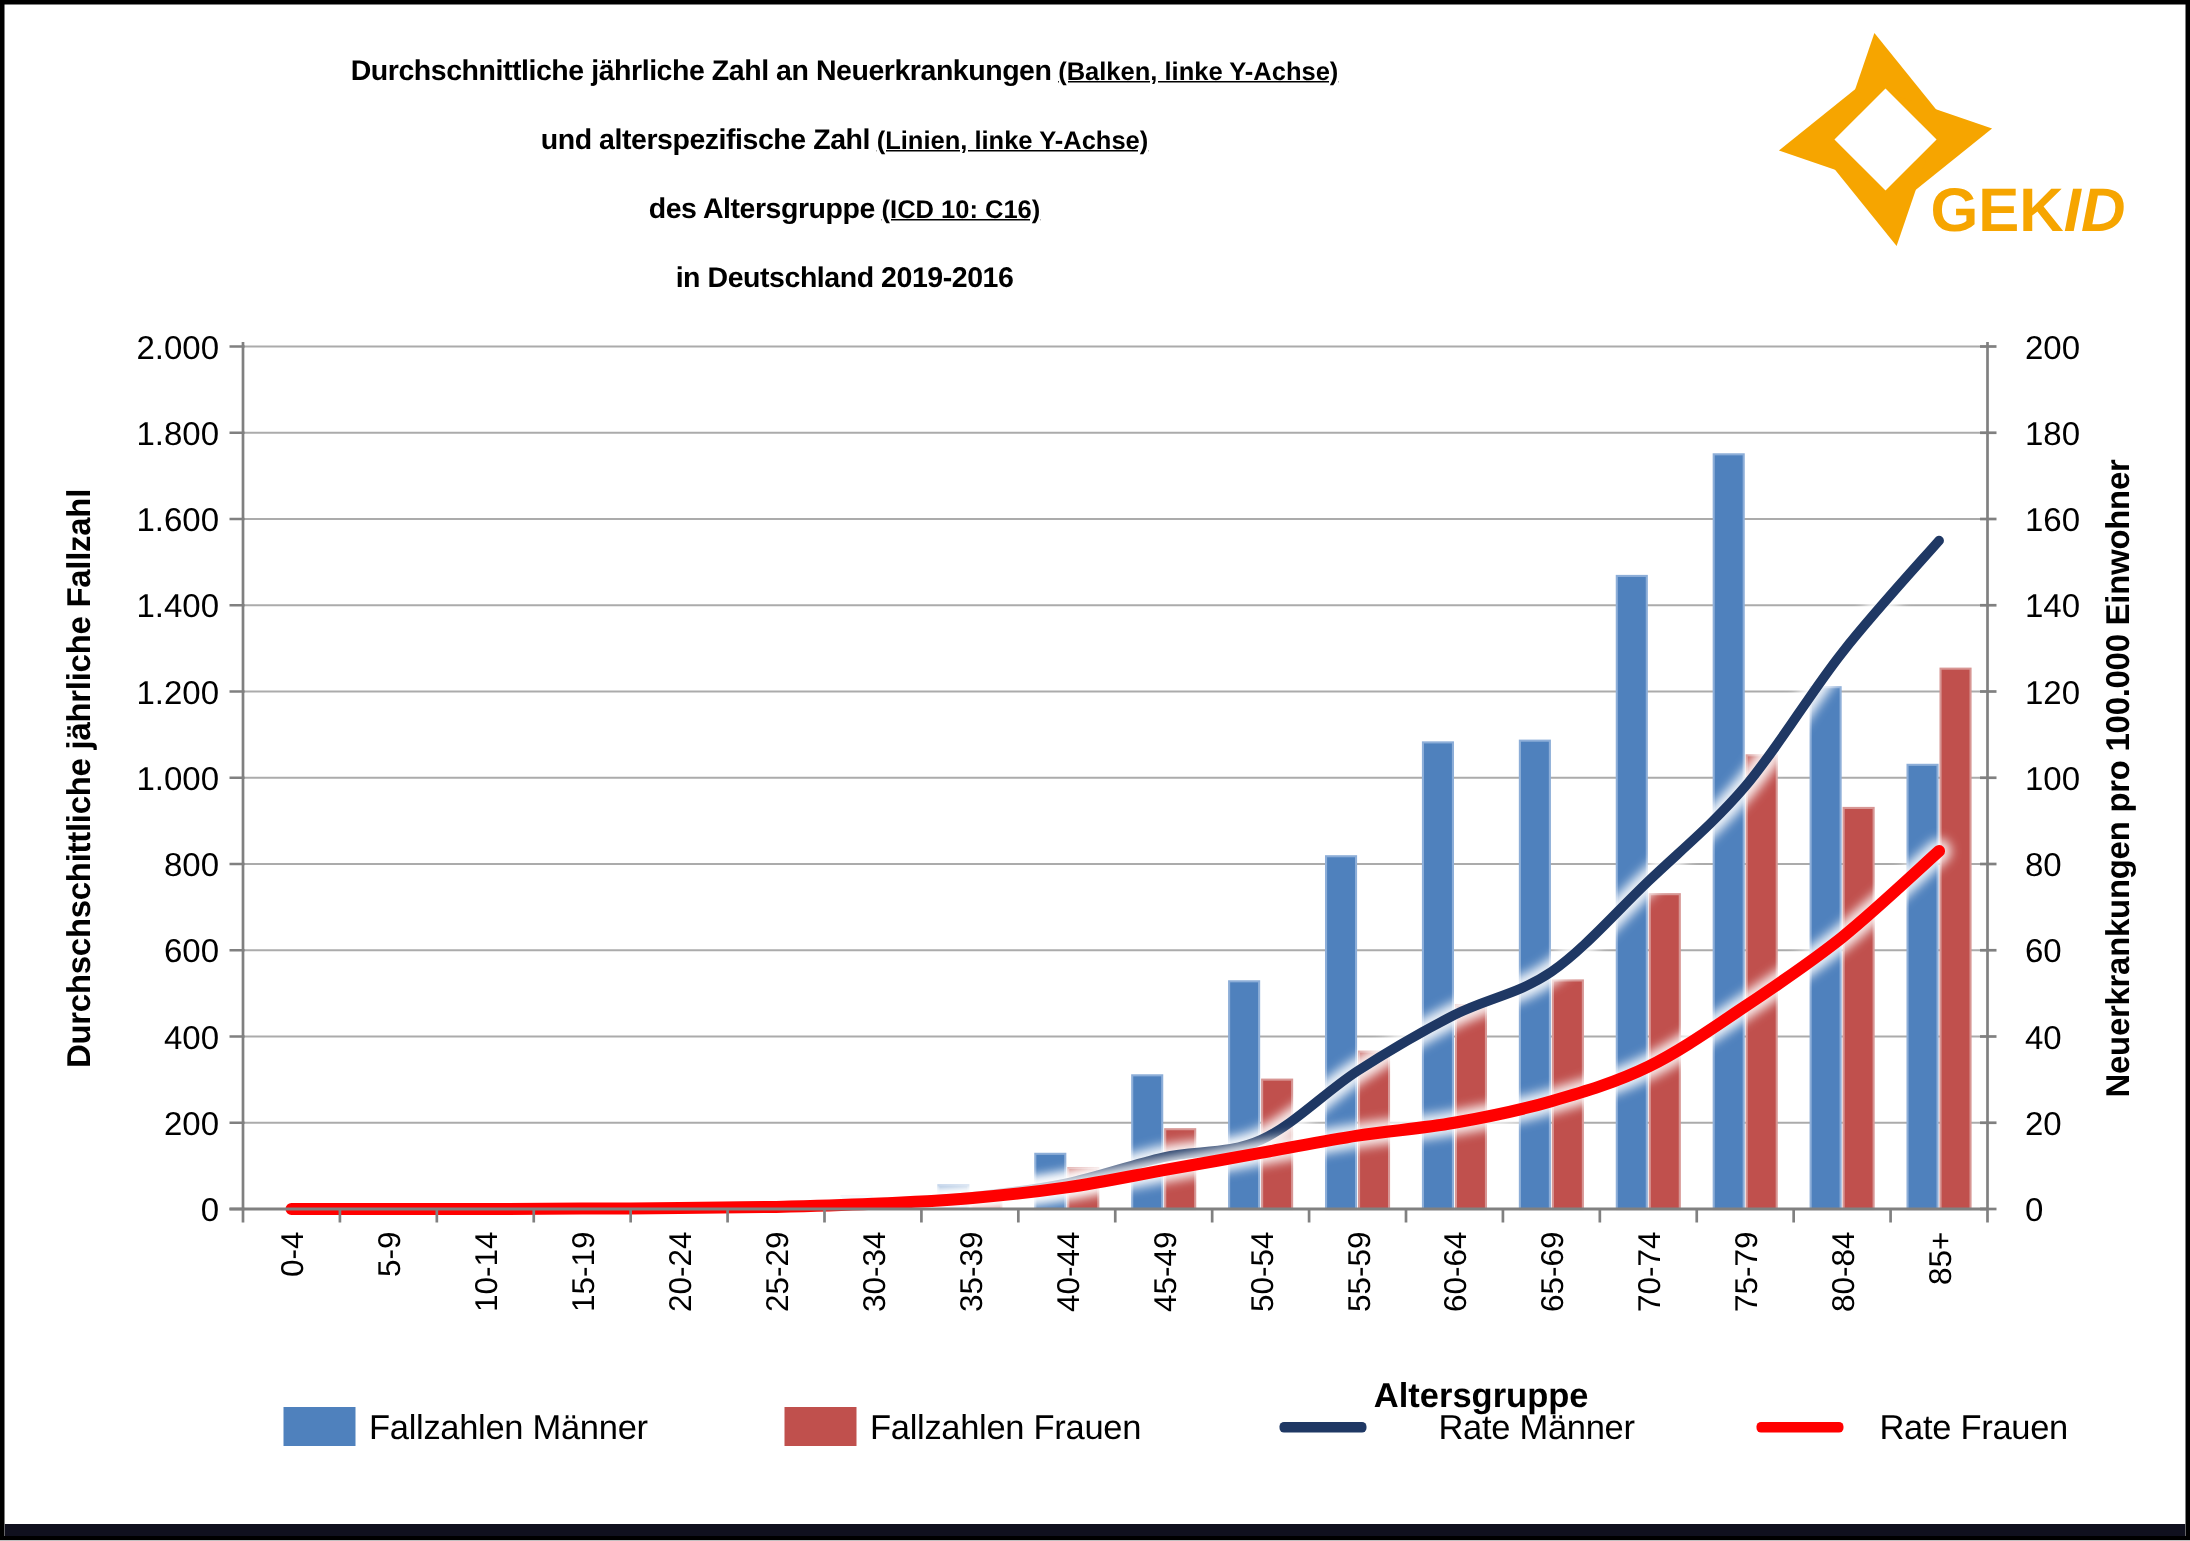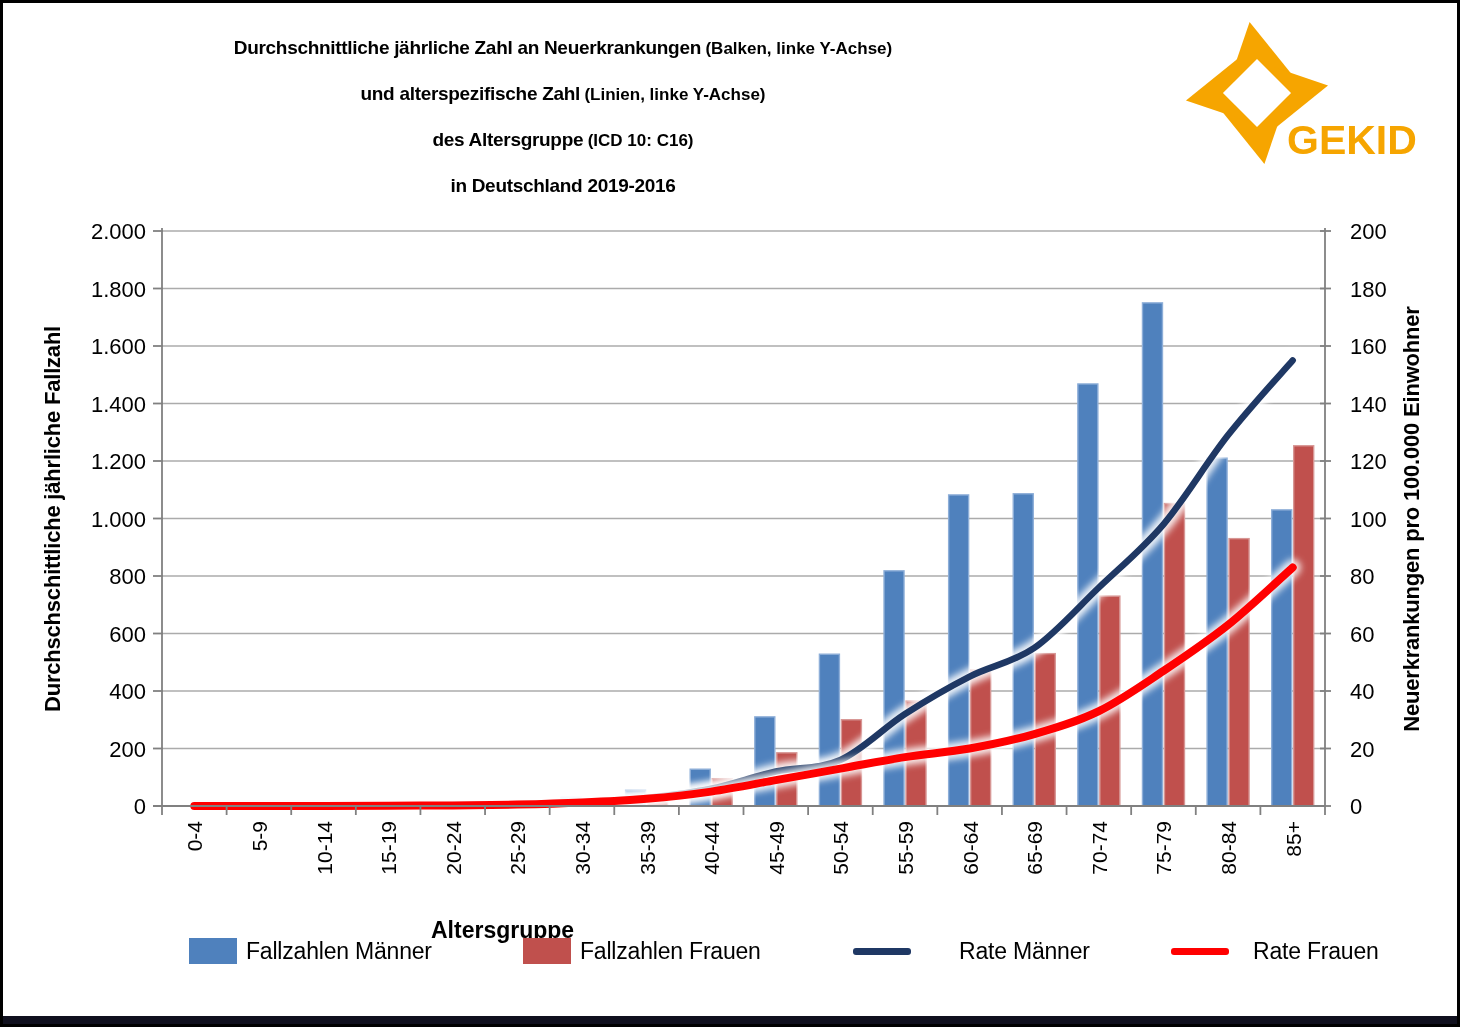--- a/index.html
+++ b/index.html
@@ -5,33 +5,33 @@
   html,body{margin:0;padding:0;background:#fff;}
   .page{
     position:relative;width:1460px;height:1027px;box-sizing:border-box;
     background:#fff;border:3px solid #000;overflow:hidden;
     font-family:"Liberation Sans",sans-serif;color:#000;
   }
   .bottom-bar{position:absolute;left:0;right:0;bottom:0;height:8px;background:#10101e;}
   .titles{position:absolute;left:58px;top:22px;width:1004px;text-align:center;font-weight:bold;}
   .t-line{line-height:45px;white-space:nowrap;}
   .t-big{font-size:19px;letter-spacing:-0.3px;}
-  .t-note{font-size:17px;}
+  .t-note{font-size:17px;text-decoration:underline;}
   .logo{position:absolute;left:1172px;top:8px;width:262px;height:160px;}
   .logo svg{position:absolute;left:8px;top:8px;}
   .logo-text{position:absolute;left:112px;top:106px;font-size:41px;font-weight:bold;letter-spacing:0px;}
-  .logo-text .lt-italic{}
+  .logo-text .lt-italic{font-style:italic;}
   #plot{position:absolute;left:0;top:0;}
   #plot text{font-family:"Liberation Sans",sans-serif;fill:#000;}
   .axis-title{position:absolute;width:0;height:0;}
   .axis-title > span{
     position:absolute;transform:translate(-50%,-50%) rotate(-90deg);
     white-space:nowrap;font-weight:bold;font-size:22px;letter-spacing:-0.2px;
   }
-  .x-title{position:absolute;left:428px;top:914px;width:600px;text-align:left;
+  .x-title{position:absolute;left:456px;top:914px;width:600px;text-align:right;
     font-weight:bold;font-size:23px;}
   .legend-item{position:absolute;top:932px;display:flex;align-items:center;height:32px;gap:9px;
     font-size:23px;letter-spacing:-0.2px;}
   .swatch-bar{width:48px;height:26px;}
   .swatch-line{width:58px;height:7px;border-radius:3px;}
 </style>
 </head>
 <body>
 
 <div class="page">

